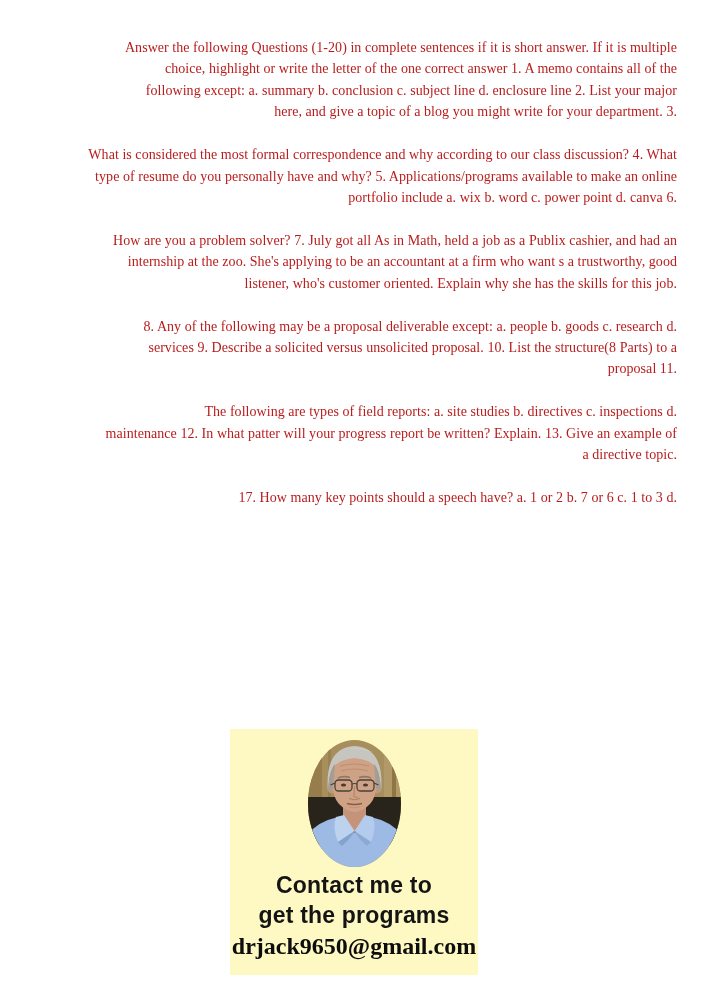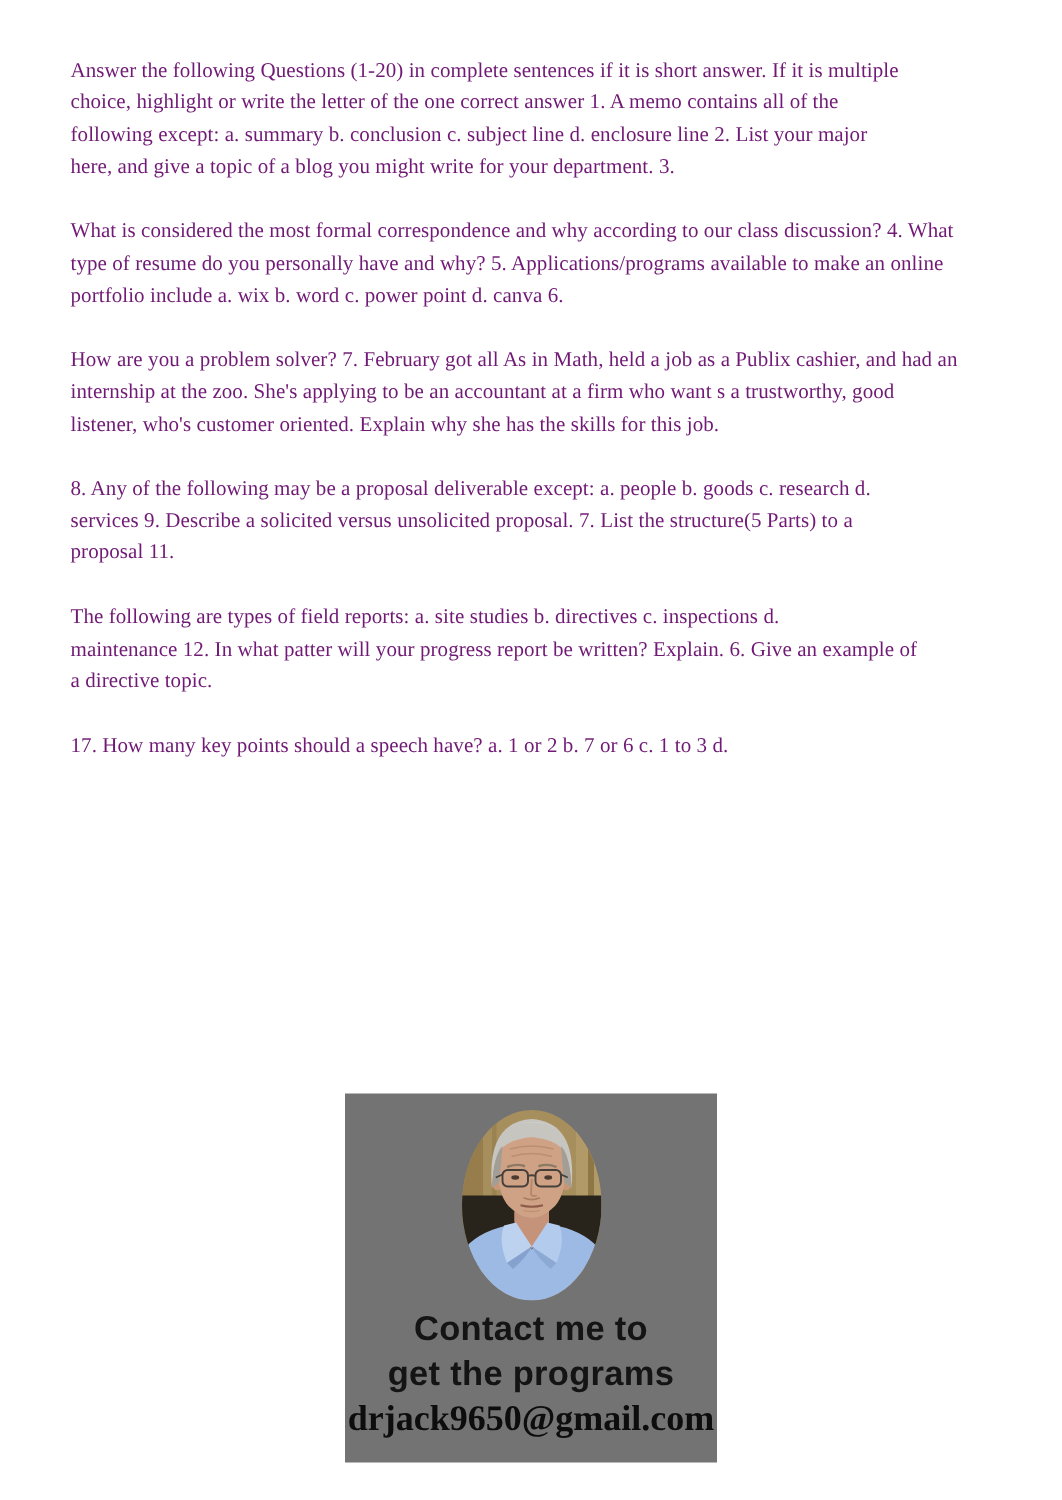--- a/index.html
+++ b/index.html
@@ -7,21 +7,22 @@
   body {
     width: 708px; height: 1000px;
     position: relative;
     font-family: "Liberation Serif", serif;
     overflow: hidden;
   }
   .doc-text {
     position: absolute;
     left: 47px; top: 37px;
     width: 630px;
-    color: #701a75;
+    color: #b91c1c;
+    text-align: right;
   }
   .para {
     font: 14px/21.4px "Liberation Serif", serif;
     white-space: pre;            
     margin: 0 0 21.5px 0;
     letter-spacing: 0.05px;
   }
   .contact-card {
     position: absolute;
     left: 230px; top: 729px;
@@ -56,33 +57,33 @@
 <body>
 
 <div class="doc-text">
   <div class="para">Answer the following Questions (1-20) in complete sentences if it is short answer. If it is multiple
 choice, highlight or write the letter of the one correct answer 1. A memo contains all of the
 following except: a. summary b. conclusion c. subject line d. enclosure line 2. List your major
 here, and give a topic of a blog you might write for your department. 3.</div>
   <div class="para">What is considered the most formal correspondence and why according to our class discussion? 4. What
 type of resume do you personally have and why? 5. Applications/programs available to make an online
 portfolio include a. wix b. word c. power point d. canva 6.</div>
-  <div class="para">How are you a problem solver? 7. February got all As in Math, held a job as a Publix cashier, and had an
+  <div class="para">How are you a problem solver? 7. July got all As in Math, held a job as a Publix cashier, and had an
 internship at the zoo. She's applying to be an accountant at a firm who want s a trustworthy, good
 listener, who's customer oriented. Explain why she has the skills for this job.</div>
   <div class="para">8. Any of the following may be a proposal deliverable except: a. people b. goods c. research d.
-services 9. Describe a solicited versus unsolicited proposal. 7. List the structure(5 Parts) to a
+services 9. Describe a solicited versus unsolicited proposal. 10. List the structure(8 Parts) to a
 proposal 11.</div>
   <div class="para">The following are types of field reports: a. site studies b. directives c. inspections d.
-maintenance 12. In what patter will your progress report be written? Explain. 6. Give an example of
+maintenance 12. In what patter will your progress report be written? Explain. 13. Give an example of
 a directive topic.</div>
   <div class="para">17. How many key points should a speech have? a. 1 or 2 b. 7 or 6 c. 1 to 3 d.</div>
 </div>
 
-<div class="contact-card" style="background: #737373;">
+<div class="contact-card" style="background: #fef9c3;">
   <div class="portrait-wrap">
     <svg viewBox="0 0 93 127" xmlns="http://www.w3.org/2000/svg">
       <defs>
         <clipPath id="ovalClip">
             <ellipse cx="46.5" cy="63.5" rx="46.5" ry="63.5"></ellipse>
           </clipPath>
       </defs>
       <g clip-path="url(#ovalClip)">
 
         <rect width="93" height="127" fill="#a78f5d"></rect>

